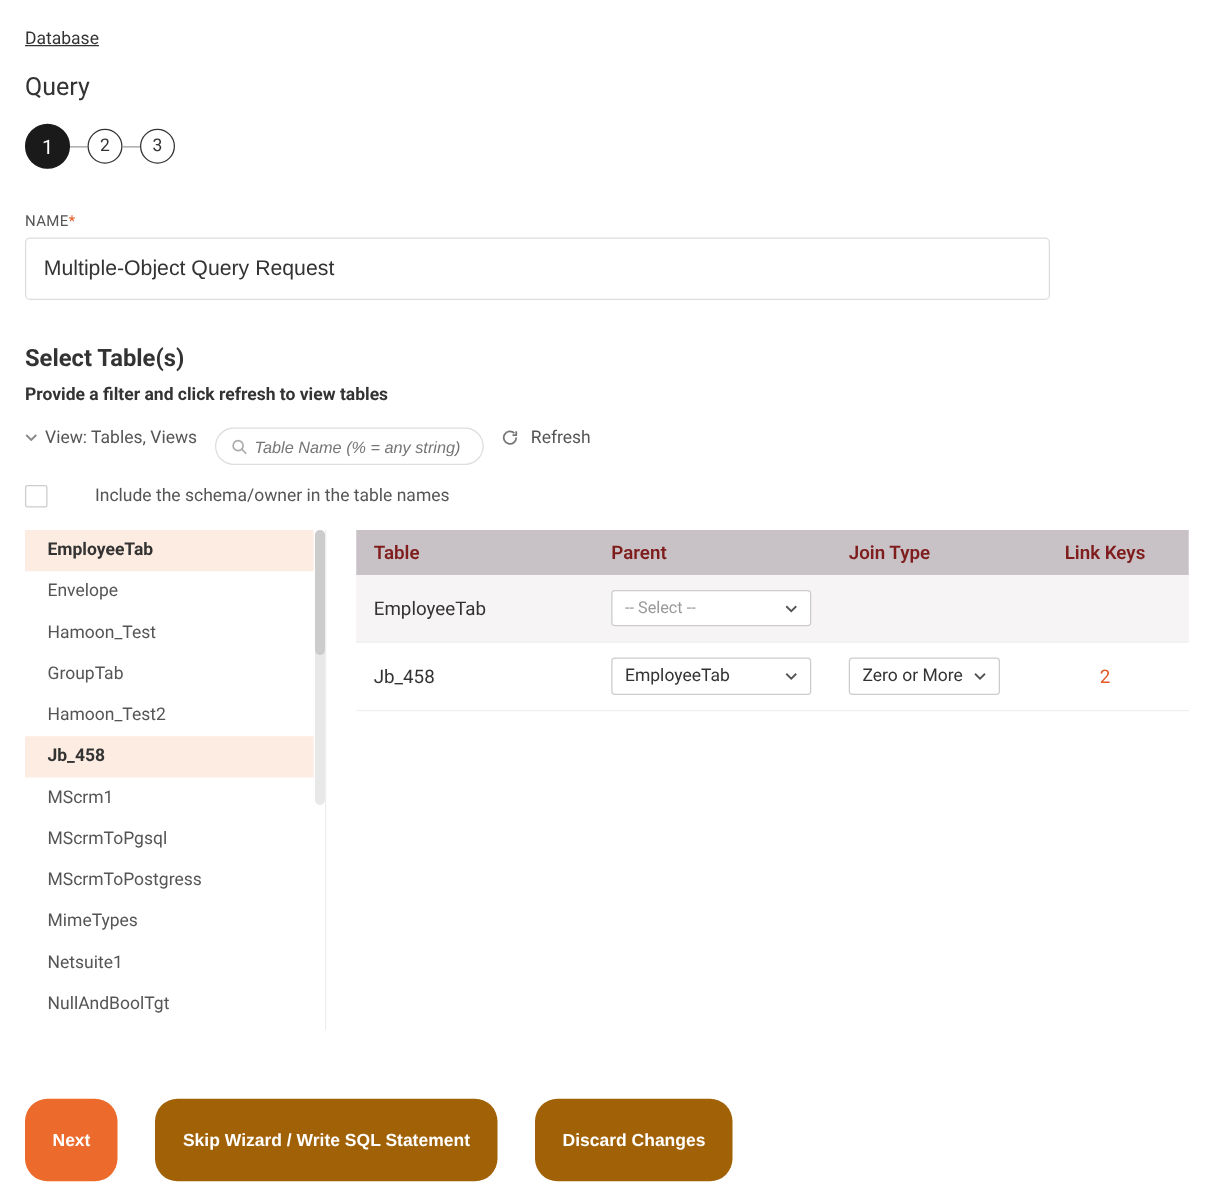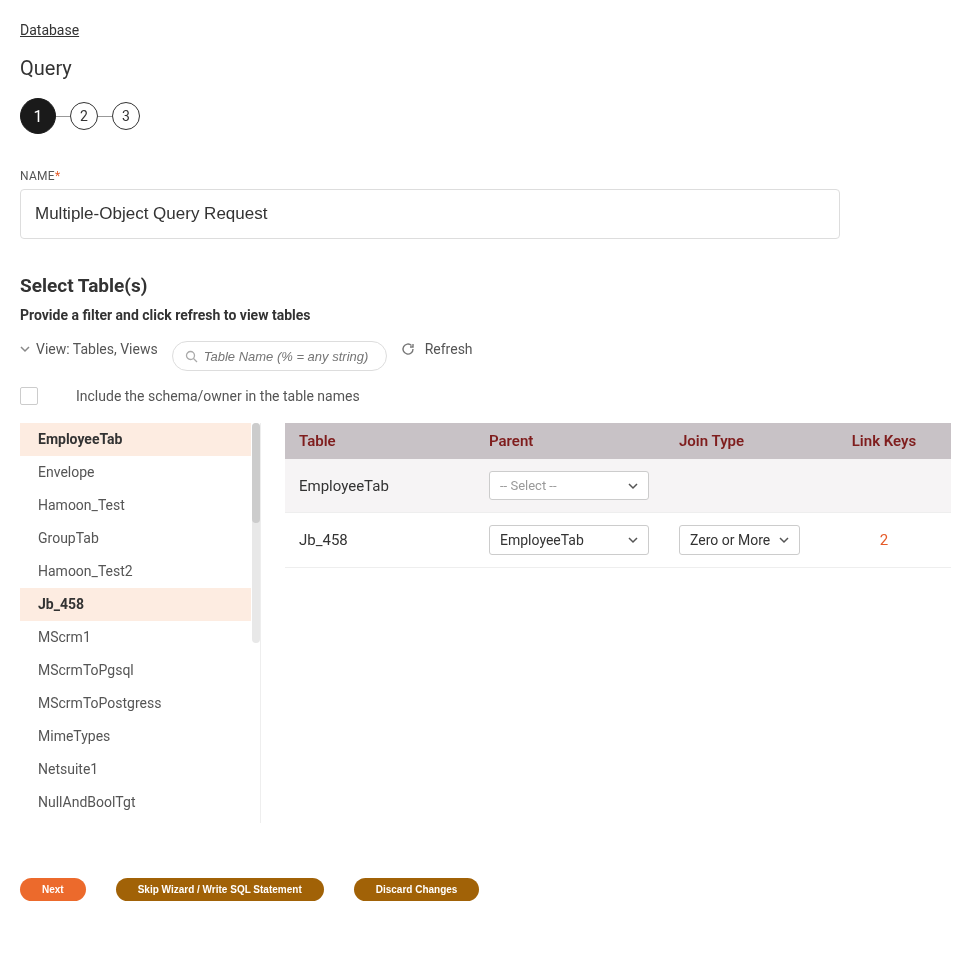--- a/index.html
+++ b/index.html
@@ -231,22 +231,22 @@
   .link-val { color: #e55a28; }
 
   .footer-buttons {
     margin-top: 55px;
     display: flex;
     gap: 30px;
   }
   .btn {
     border: none;
     border-radius: 18px;
-    padding: 6px 22px;
-    font-size: 10px;
+    padding: 25px 22px;
+    font-size: 14px;
     font-weight: 600;
     cursor: pointer;
     color: #fff;
   }
   .btn-primary { background: #ec6a2c; }
   .btn-secondary { background: #a16207; }
 
   .icon-svg { flex-shrink: 0; }
 </style>
 </head>

